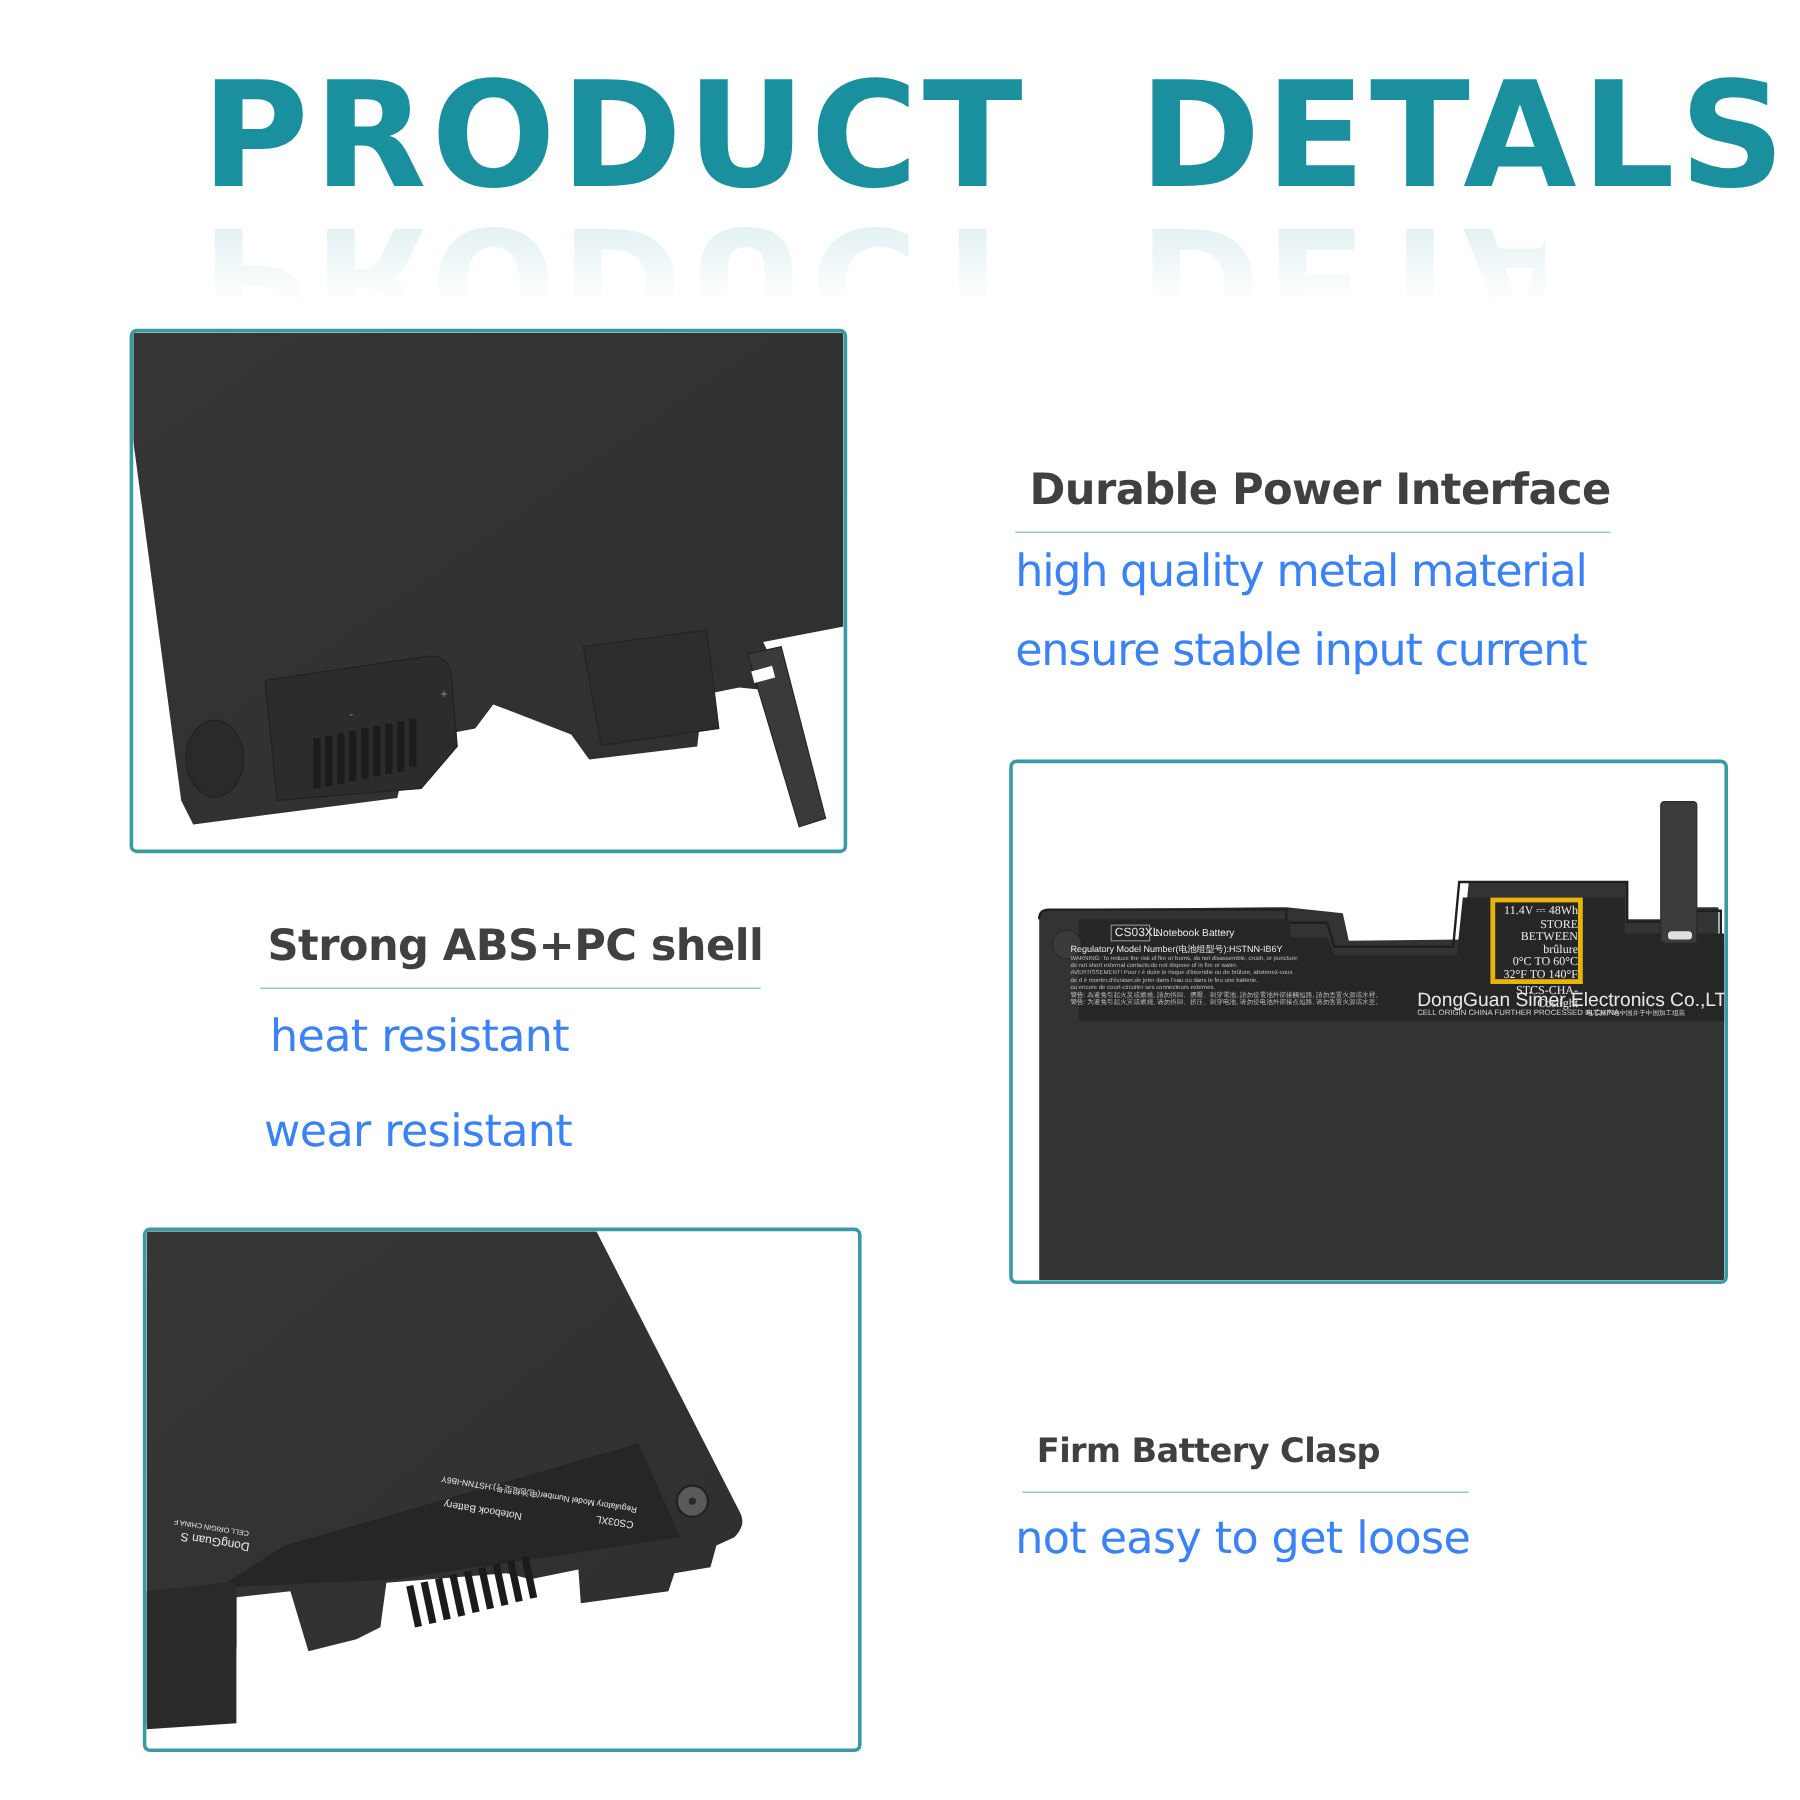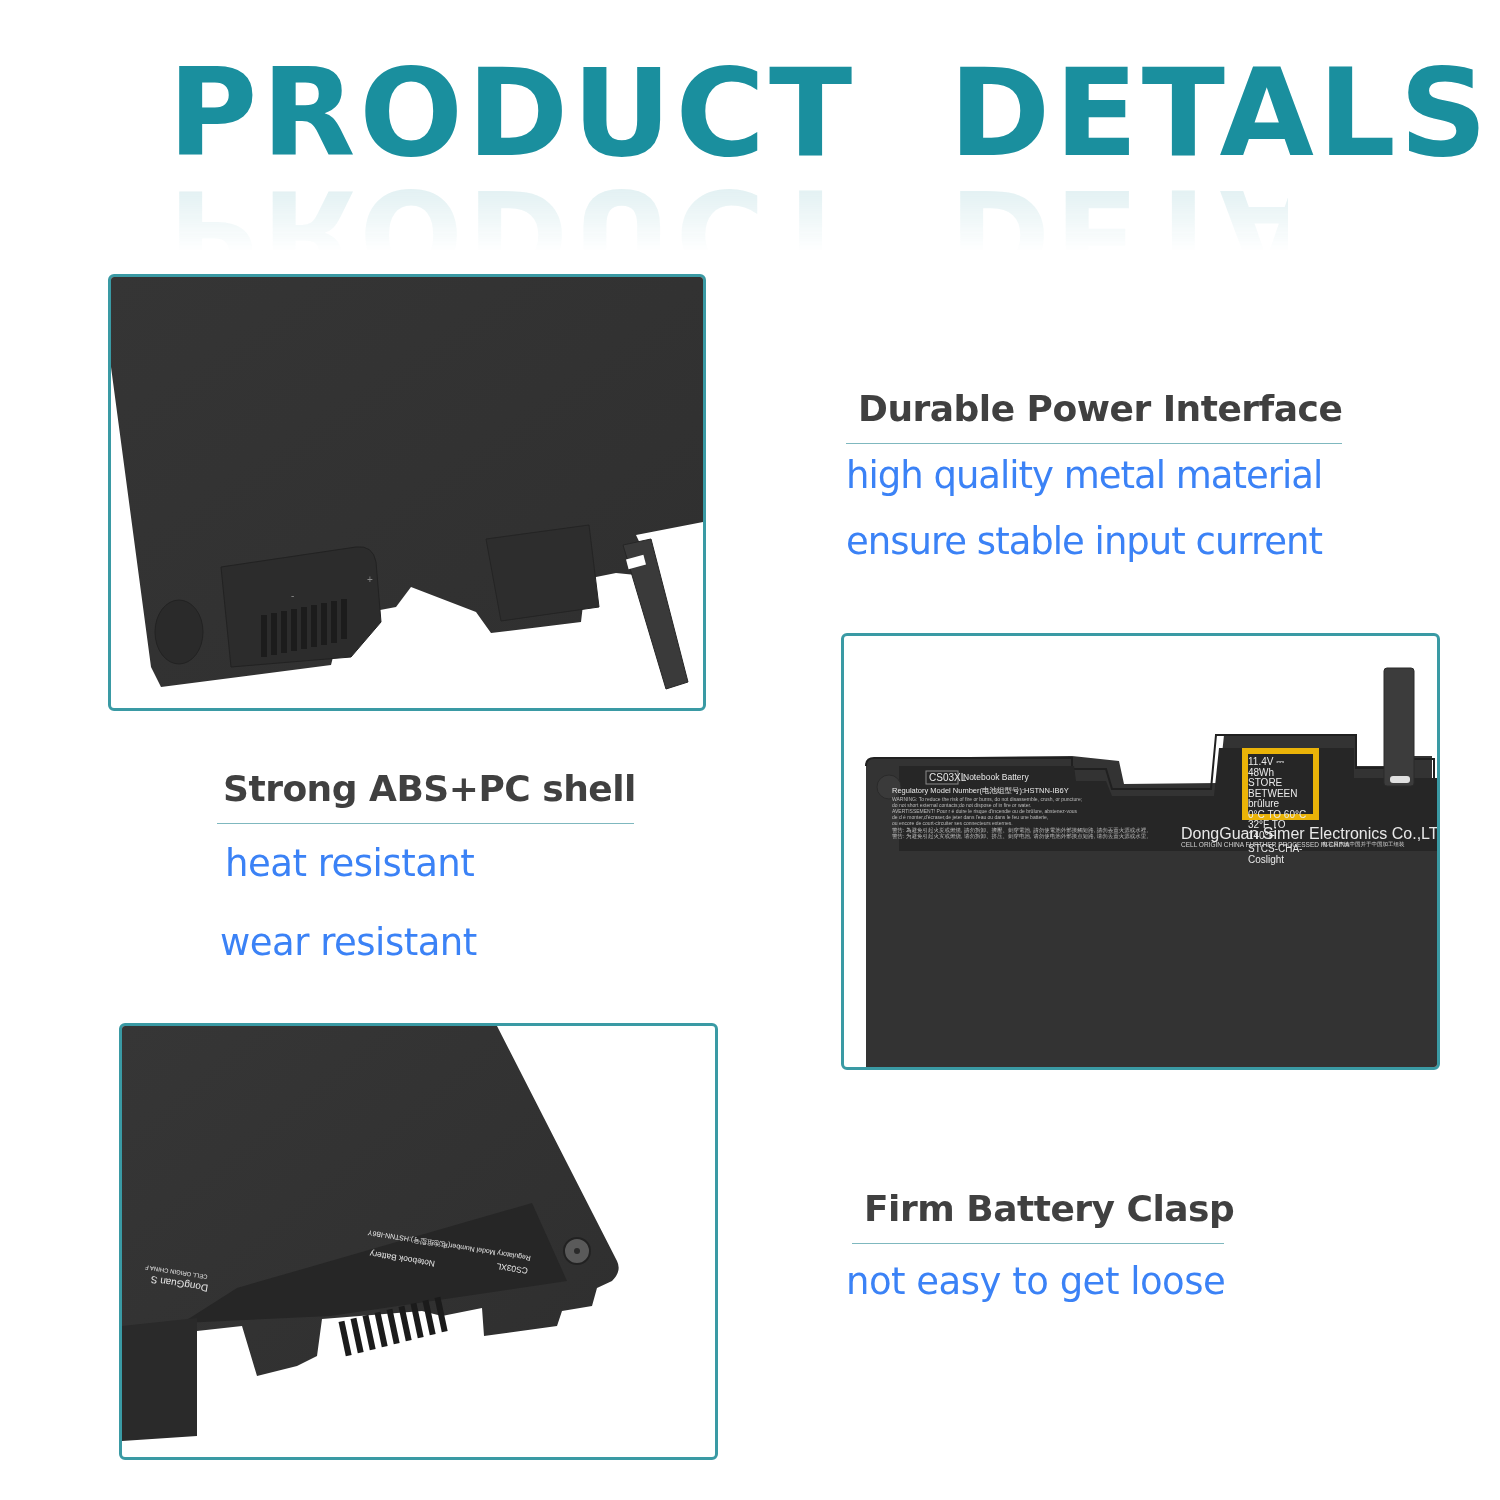--- a/index.html
+++ b/index.html
@@ -59,31 +59,31 @@
     
     .f2 { left: 217px; top: 765px; width: 420px; }
     .f2 .feature-heading { font-size: 36px; padding-left: 6px; line-height: 48px; letter-spacing: -0.5px; }
     .f2 .feature-rule { margin-top: 10px; width: 417px; }
     .f2 .feature-line { font-size: 37px; line-height: 40px; letter-spacing: -0.5px; }
     .f2 .l1 { margin-top: 20px; padding-left: 8px; }
     .f2 .l2 { margin-top: 39px; padding-left: 3px; }
 
     
     .f3 { left: 846px; top: 1185px; width: 500px; }
-    .f3 .feature-heading { font-size: 36px; padding-left: 18px; line-height: 48px; letter-spacing: -0.5px; }
+    .f3 .feature-heading { font-size: 28px; padding-left: 18px; line-height: 48px; letter-spacing: -0.5px; }
     .f3 .feature-rule { margin-top: 10px; width: 372px; margin-left: 6px; }
     .f3 .feature-line { font-size: 37px; line-height: 40px; letter-spacing: -0.5px; }
     .f3 .l1 { margin-top: 28px; }
     .f3 .l2 { margin-top: 18px; }
 
     
     .label-text { position: absolute; color: #e8e8e8; font-family: "Liberation Sans", sans-serif; white-space: nowrap; }
     .lt-model { font-size: 10px; }
     .lt-small { font-size: 5px; color: #bdbdbd; line-height: 6px; }
-    .spec-box { position: absolute; border: 6px solid #eab308; color: #eaeaea; text-align: left; font-family: Liberation Sans, sans-serif; }
+    .spec-box { position: absolute; border: 4px solid #eab308; color: #eaeaea; text-align: right; font-family: Liberation Serif, serif; }
     .spec-box div { font-size: 10px; line-height: 10.5px; }
     .company { font-size: 16px; font-family: Liberation Sans, sans-serif; }
     .origin { font-size: 6.5px; color: #d5d5d5; }
   </style>
 </head>
 <body>
 
 <div class="title-wrap">
   <div class="title">PRODUCT  DETALS</div>
   <div class="title-reflect" style="top:250px;">PRODUCT  DETALS</div>

